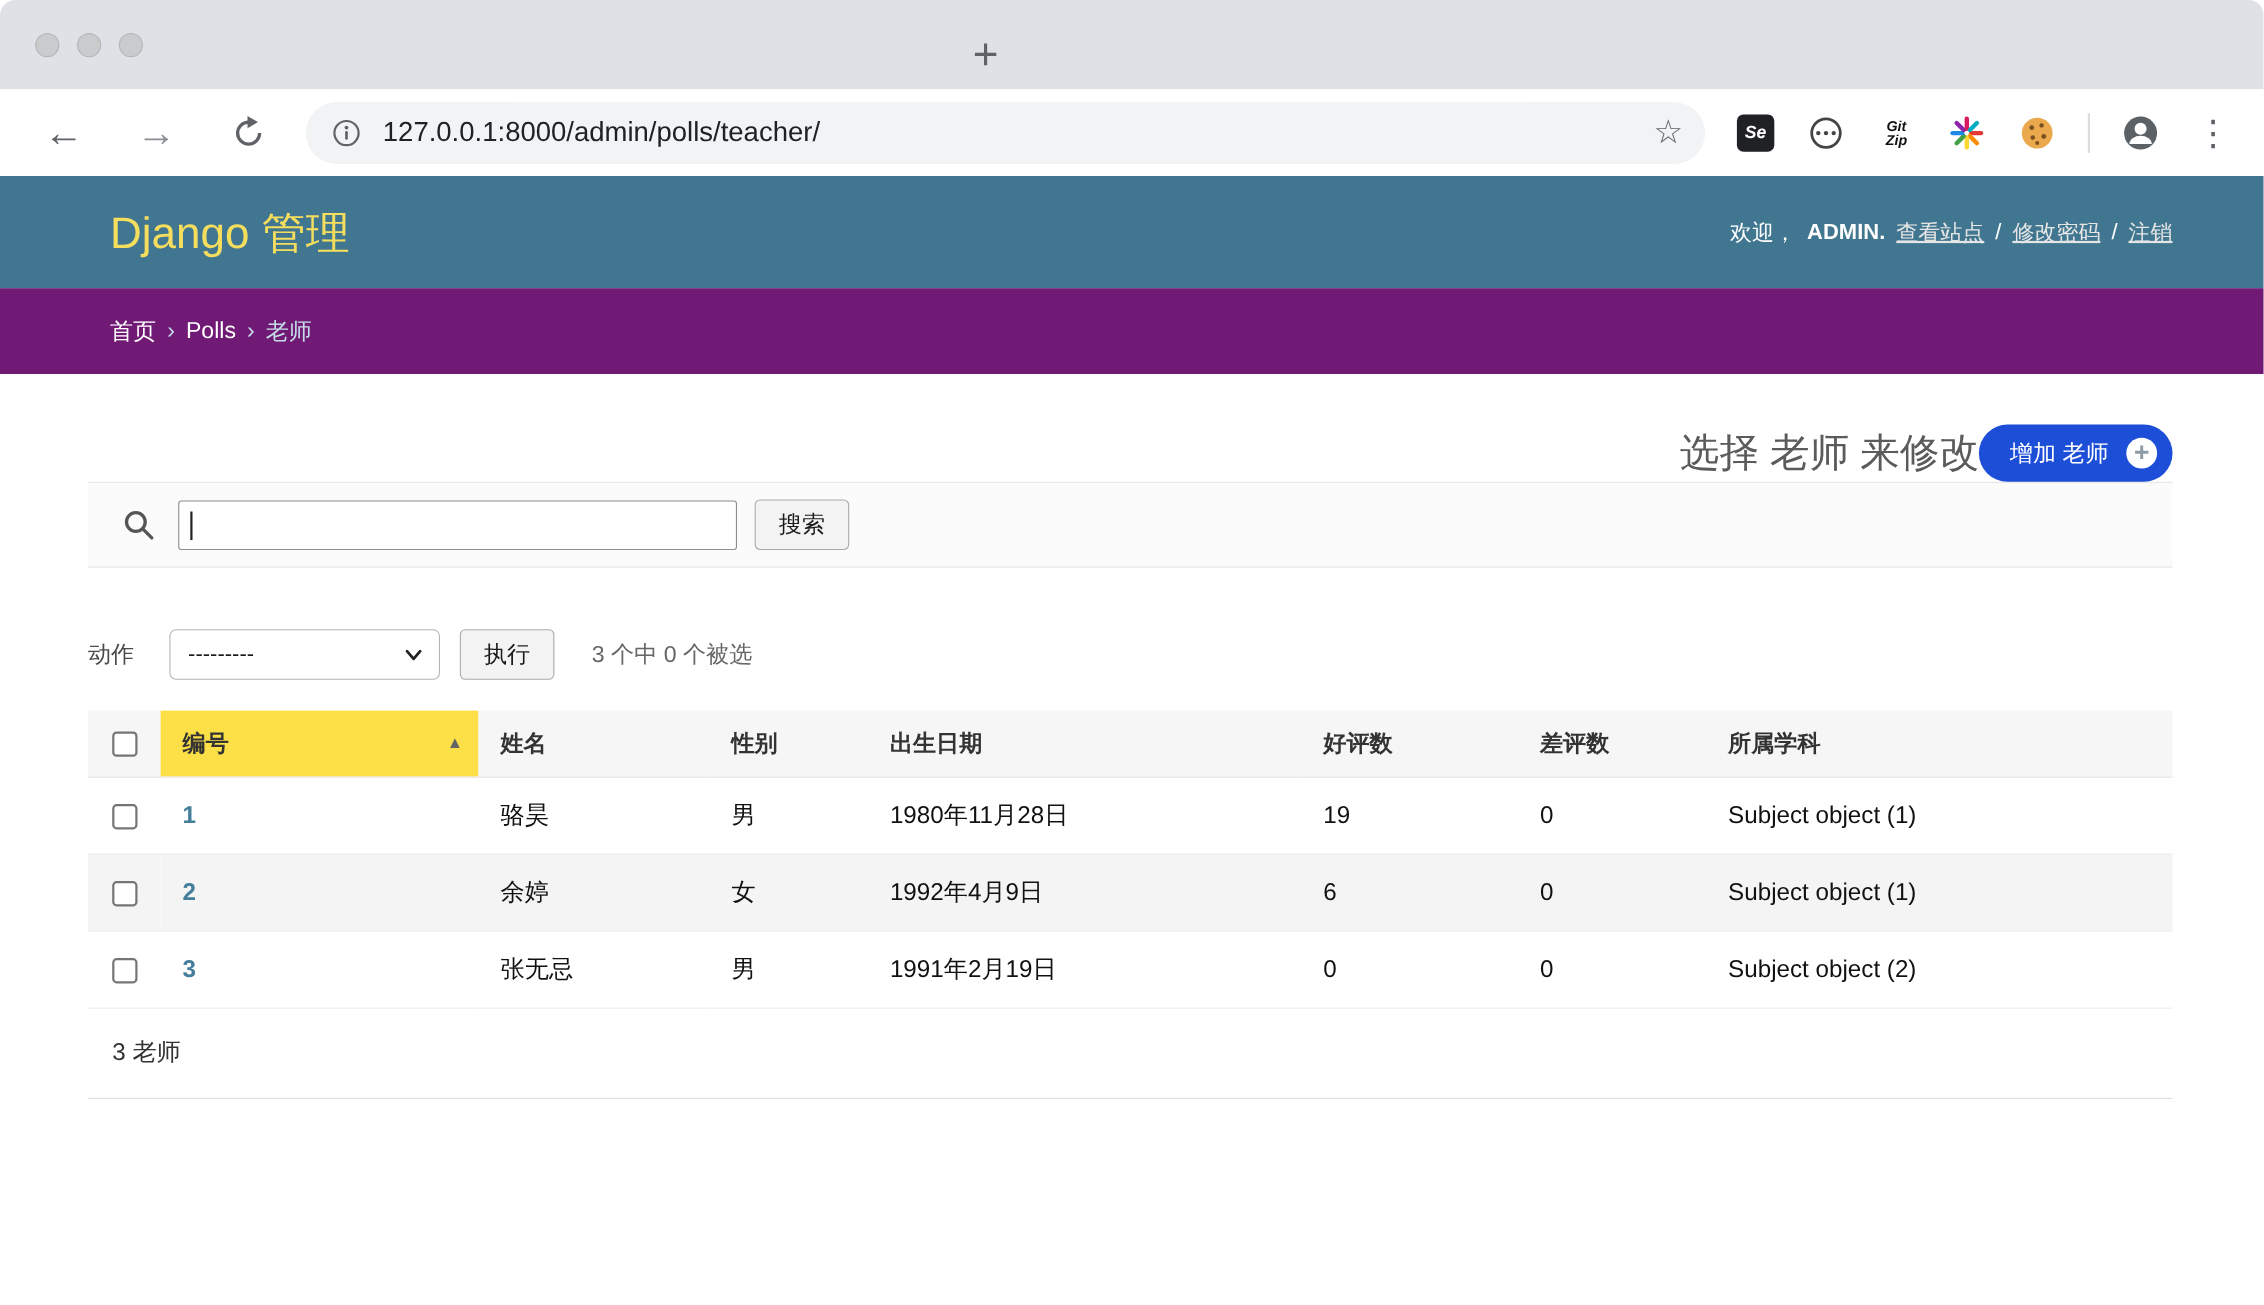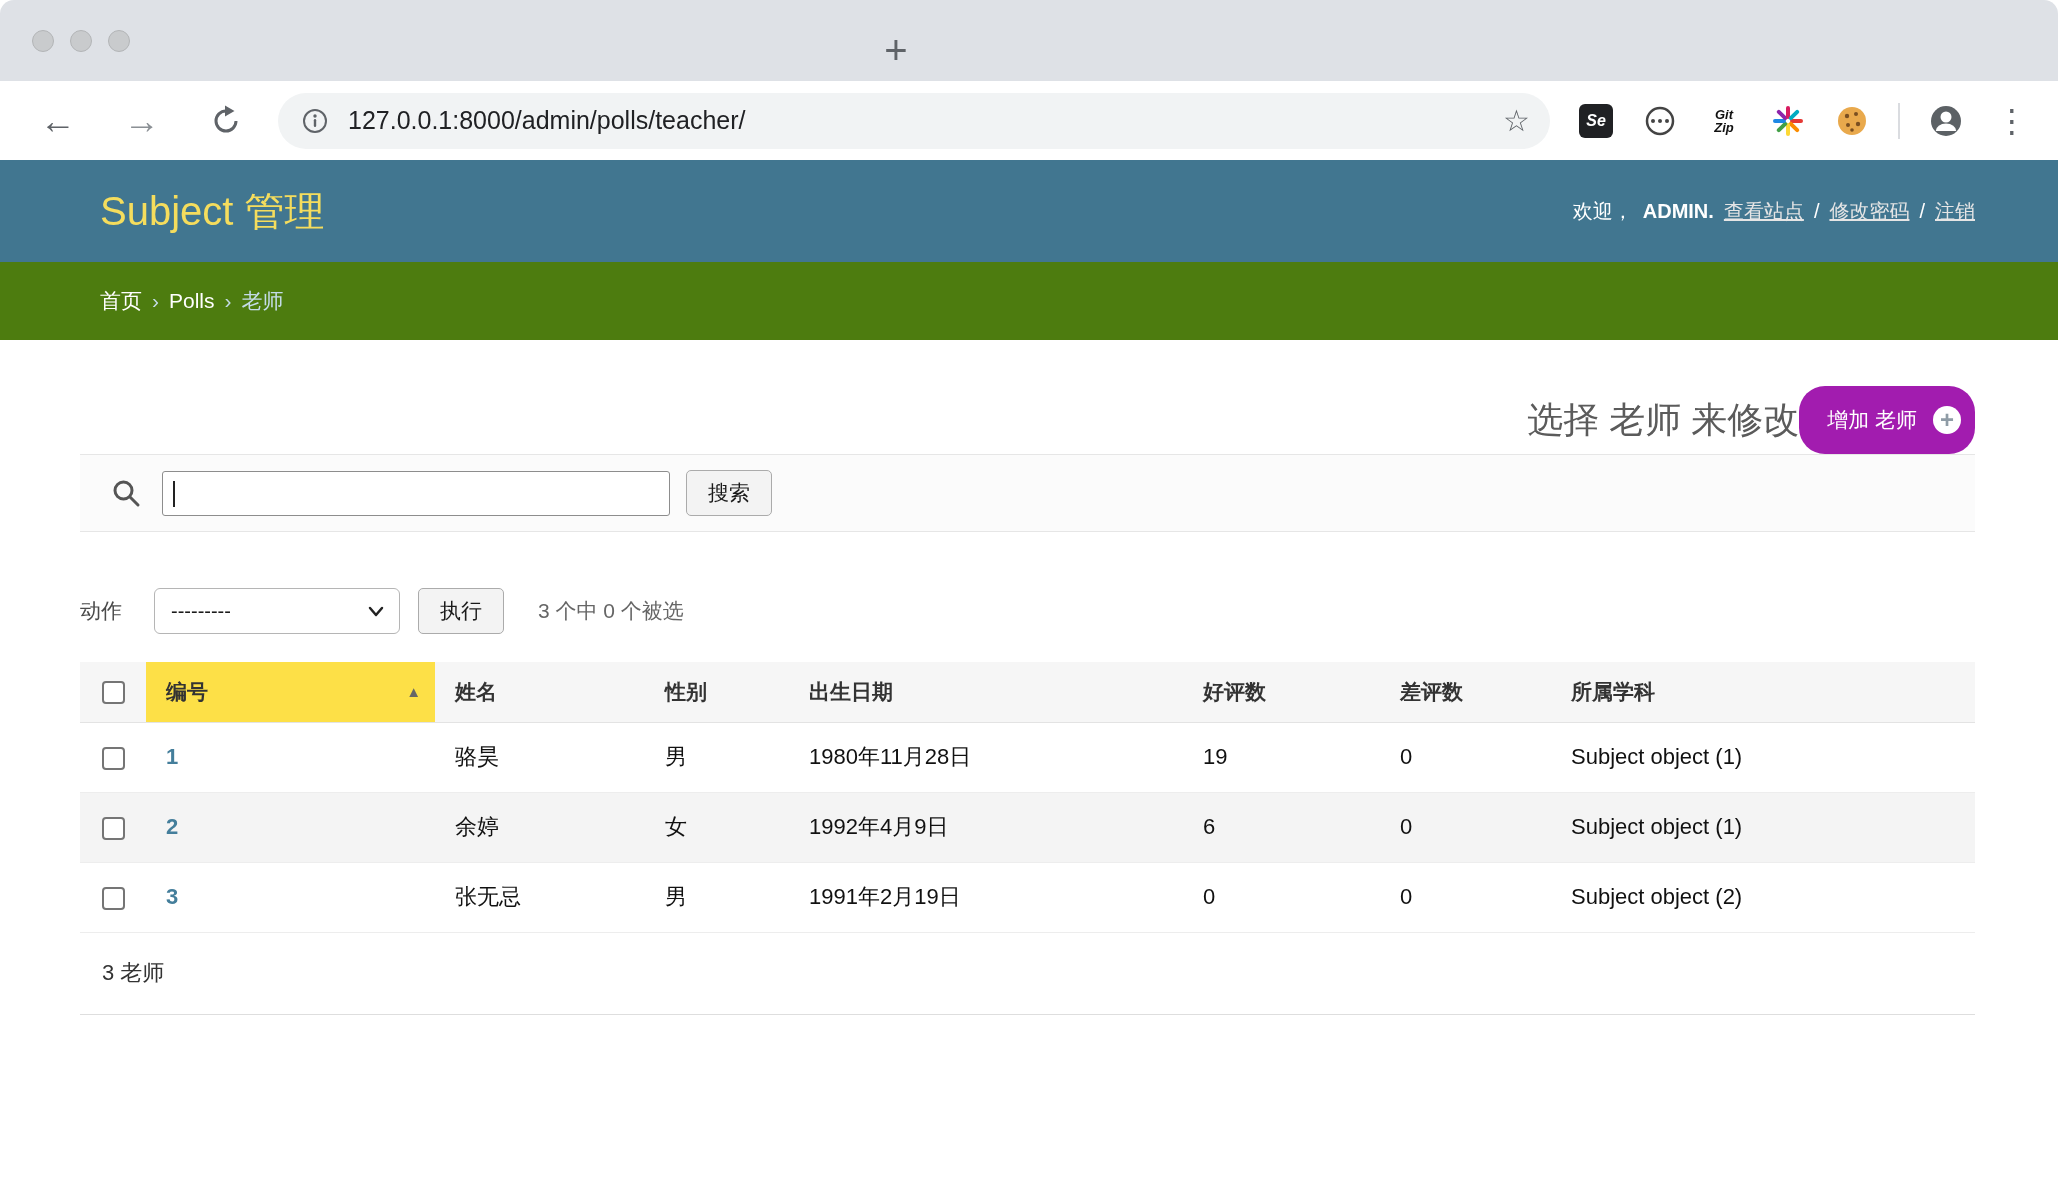--- a/index.html
+++ b/index.html
@@ -51,29 +51,29 @@
 
   
   .admin-header { height: 102px; background: #417690; display: flex; align-items: center;
     justify-content: space-between; padding: 0 83px 0 100px; }
   .branding { font-size: 40px; color: #f5dd5d; font-weight: 400; text-decoration: none; }
   .user-tools { font-size: 20px; color: #fff; display: flex; align-items: center; gap: 10px; }
   .user-tools strong { font-weight: 700; }
   .user-tools a { color: #e5e5e5; text-decoration: underline; }
   .user-sep { color: #fff; }
 
-  .breadcrumbs { height: 78px; background: #4d7c0f; display: flex; align-items: center;
+  .breadcrumbs { height: 78px; background: #701a75; display: flex; align-items: center;
     padding: 0 100px; font-size: 21px; color: #c4dce8; gap: 10px; }
   .breadcrumbs a { color: #fff; text-decoration: none; }
 
   
   .content { padding: 0 83px 0 80px; }
   .title-row { margin-top: 46px; display: flex; align-items: center; justify-content: flex-end; }
   .title-row h1 { font-size: 36px; font-weight: 400; color: #5b5b5b; }
-  .add-btn { height: 68px; padding: 0 14px 0 28px; background: #a21caf; border-radius: 26px;
+  .add-btn { height: 52px; padding: 0 14px 0 28px; background: #1d4ed8; border-radius: 26px;
     color: #fff; font-size: 21px; display: flex; align-items: center; gap: 16px; text-decoration: none; }
   .add-plus { width: 28px; height: 28px; border-radius: 50%; background: #fff; color: #8f9ca6;
     font-size: 24px; font-weight: 700; display: flex; align-items: center; justify-content: center; line-height: 1; }
 
   .search-bar { height: 78px; background: #fbfbfb;
     border-top: 1px solid #e6e6e6; border-bottom: 1px solid #e6e6e6;
     display: flex; align-items: center; padding: 0 30px; }
   .mag { width: 32px; height: 32px; margin-right: 20px; flex: 0 0 auto; }
   .search-wrap { position: relative; }
   .search-input { width: 508px; height: 45px; border: 1px solid #8d8d8d; border-radius: 3px;
@@ -190,21 +190,21 @@
           <circle cx="20" cy="20" r="15" fill="#5c6165"></circle>
           <circle cx="20" cy="16" r="5.5" fill="#fff"></circle>
           <path d="M9.8 30 a10.2 7.5 0 0 1 20.4 0 Z" fill="#fff"></path>
         </svg>
       </span>
       <span class="kebab">⋮</span>
     </div>
   </div>
 
   <div class="admin-header">
-    <a class="branding">Subject 管理</a>
+    <a class="branding">Django 管理</a>
     <div class="user-tools">
       <span>欢迎，</span>
       <strong>ADMIN.</strong>
       <a>查看站点</a>
       <span class="user-sep">/</span>
       <a>修改密码</a>
       <span class="user-sep">/</span>
       <a>注销</a>
     </div>
   </div>

